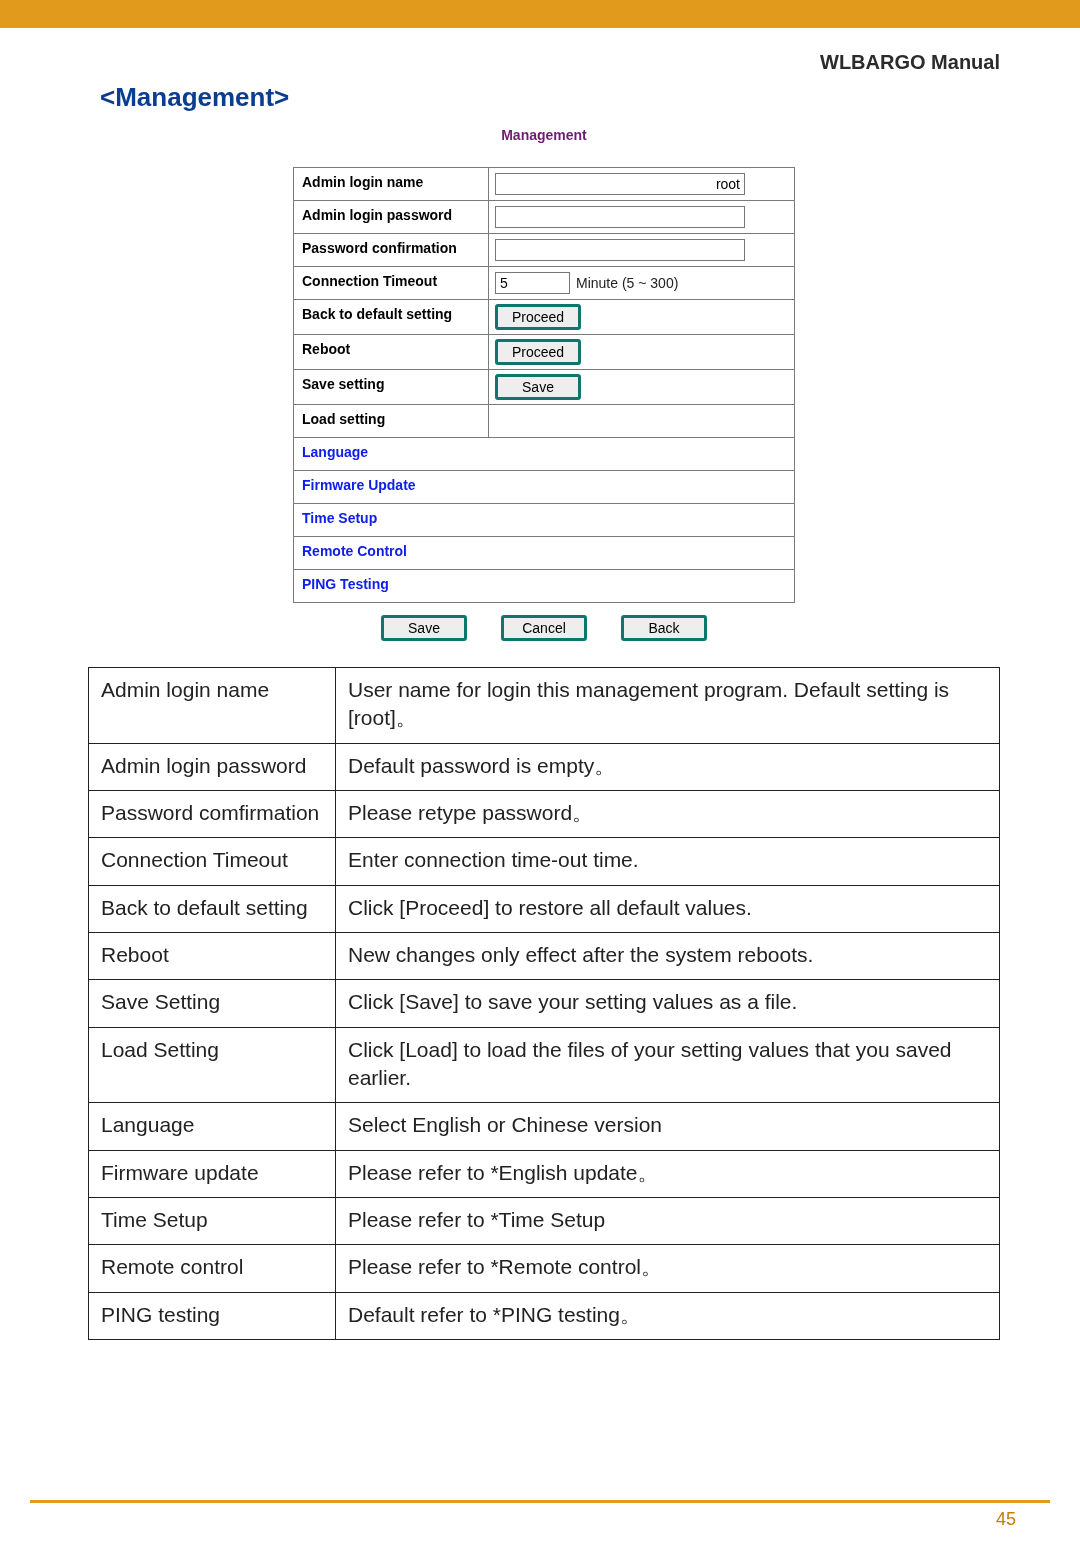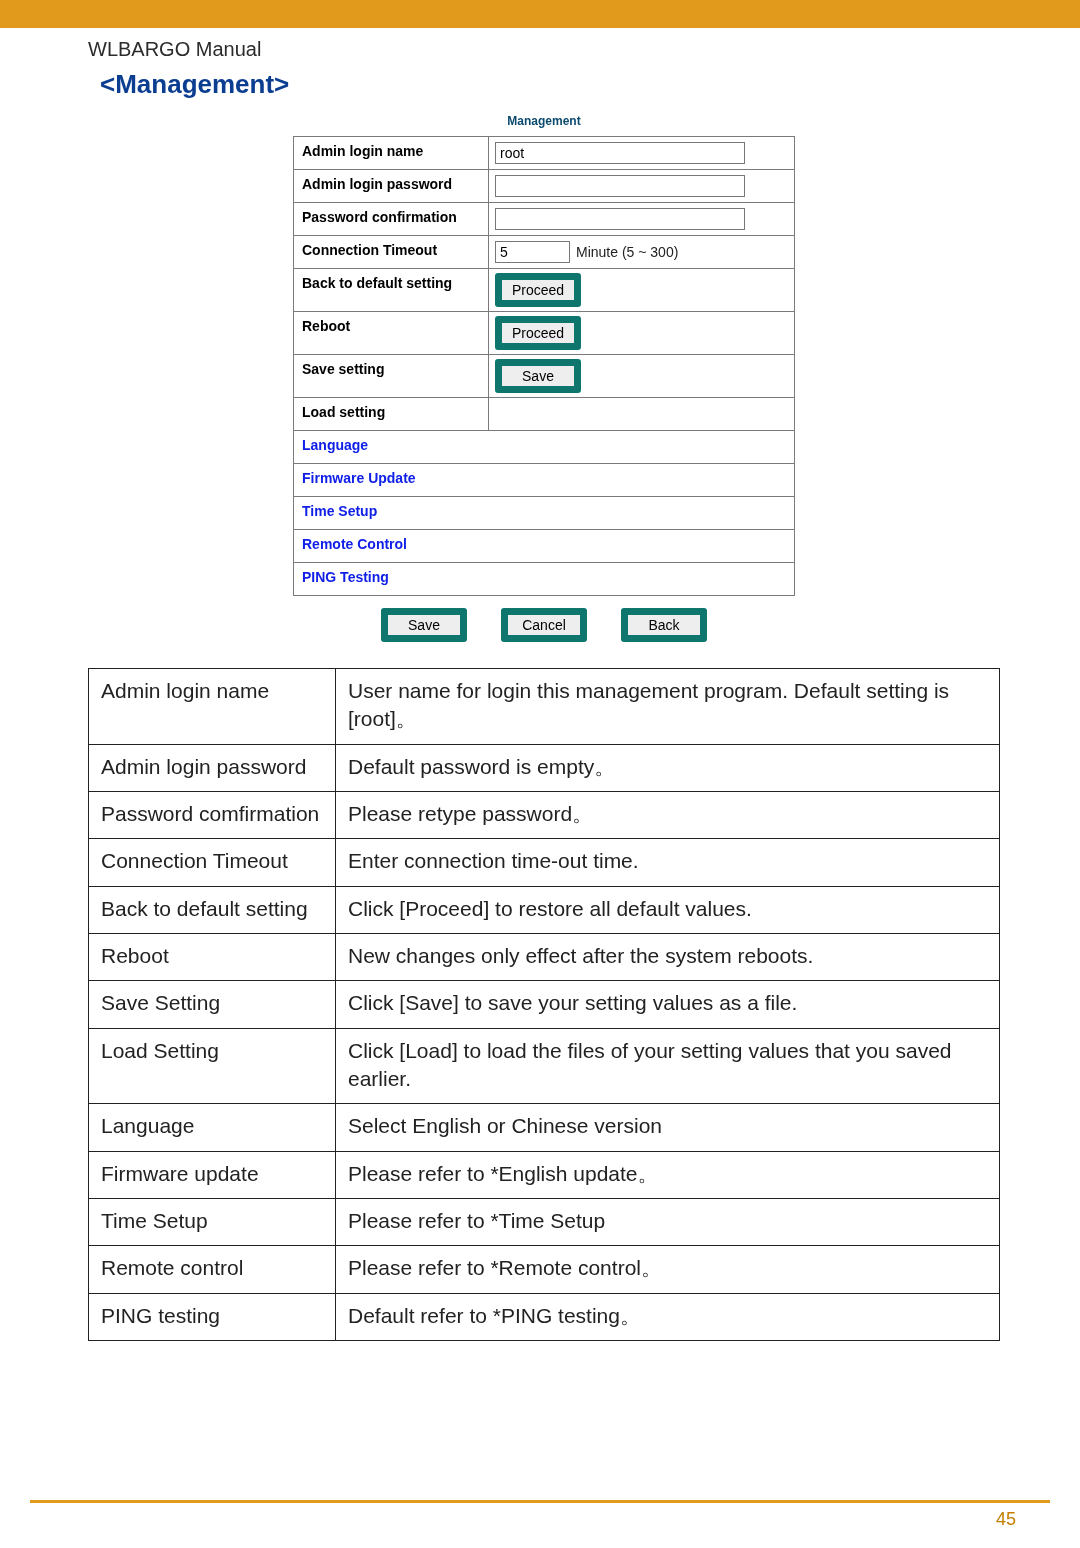--- a/index.html
+++ b/index.html
@@ -17,41 +17,43 @@
     padding: 0;
   }
   .top-bar {
     height: 28px;
     background: #e19a1b;
   }
   .content {
     padding: 6px 80px 0 88px;
   }
   .doc-title {
+    text-align: right;
     font-size: 20px;
     color: #2b2b2b;
-    margin: 4px 0 8px 0;
+    margin: 17px 0 8px 0;
+    font-weight: bold;
   }
   .section-heading {
     color: #0b3d91;
     font-weight: 700;
     font-size: 26px;
     margin: 0 0 14px 12px;
   }
   
   .shot-wrap {
     text-align: center;
     margin: 0 auto 26px auto;
   }
   .shot-title {
-    color: #0c4a6e;
+    color: #701a75;
     font-weight: bold;
     font-family: Tahoma, Arial, sans-serif;
-    font-size: 12px;
-    margin-bottom: 8px;
+    font-size: 14px;
+    margin-bottom: 24px;
   }
   .shot-panel {
     margin: 0 auto;
     width: 500px;
     border: 1px solid #7a7a7a;
     background: #fff;
     font-family: Tahoma, Arial, sans-serif;
     font-size: 14px;
     text-align: left;
   }
@@ -84,27 +86,27 @@
   }
   .txt-in {
     font-family: Arial, sans-serif;
     font-size: 14px;
     border: 1px solid #777;
     background: #fff;
     height: 22px;
     box-sizing: border-box;
     padding: 2px 4px;
   }
-  .txt-wide { width: 250px; }
+  .txt-wide { width: 250px; text-align: right; }
   .txt-small { width: 75px; }
   .btn {
     font-family: Tahoma, Arial, sans-serif;
     font-size: 14px;
     background: #efeeee;
-    border: 7px solid #0f766e;
+    border: 3px solid #0f766e;
     border-radius: 3px;
     padding: 2px 0;
     width: 86px;
     text-align: center;
     cursor: pointer;
   }
   .bottom-btns {
     width: 500px;
     margin: 12px auto 0 auto;
     display: flex;

